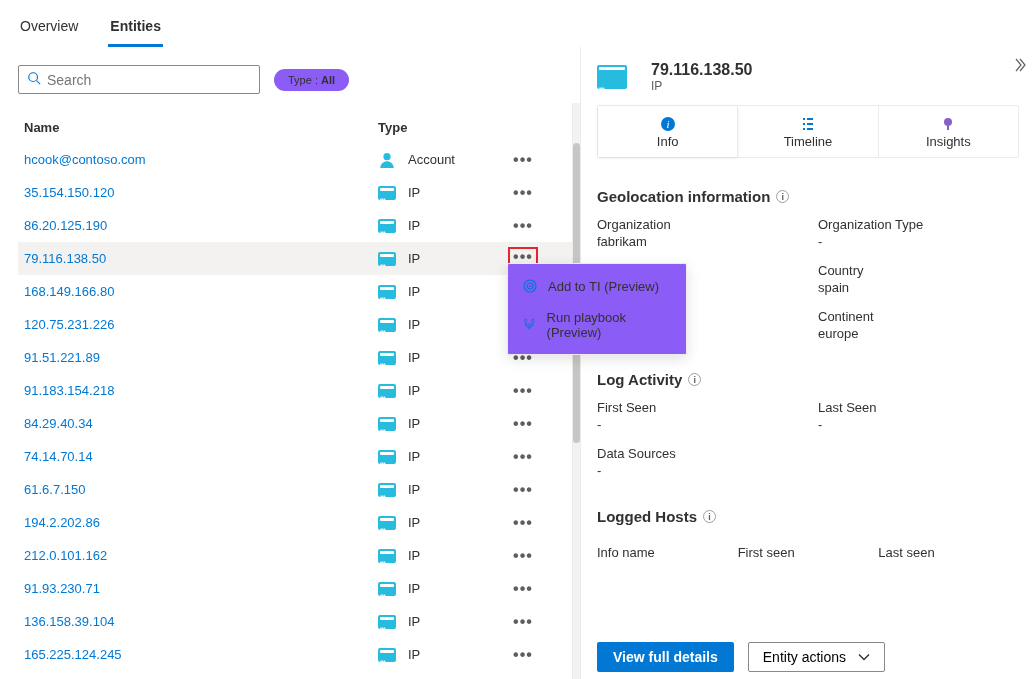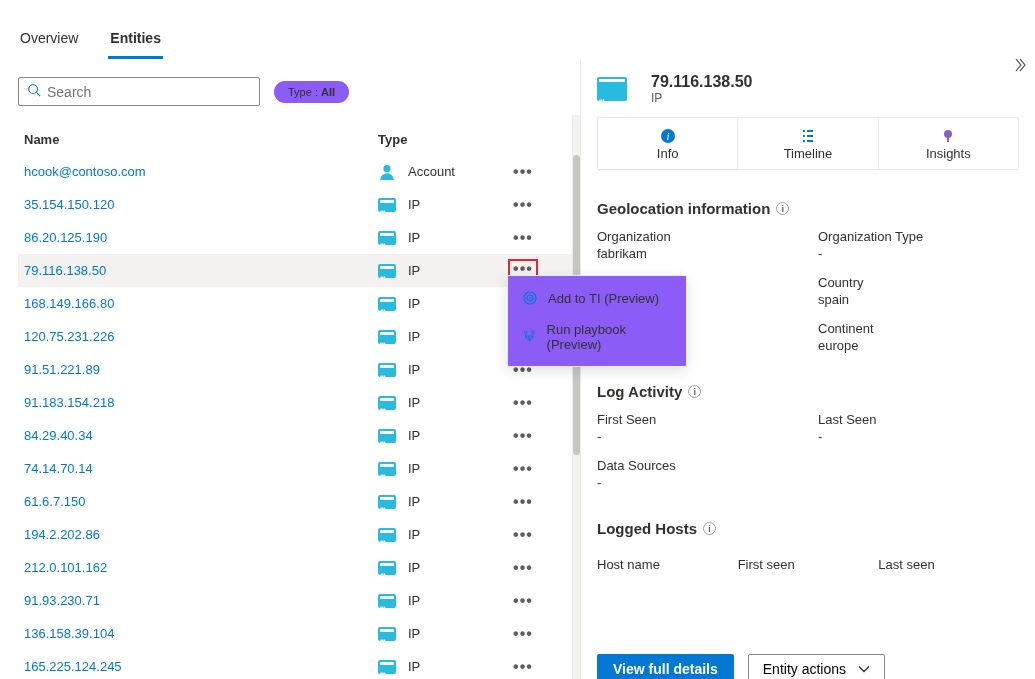--- a/index.html
+++ b/index.html
@@ -17,21 +17,20 @@
   
   .top-bar {
     display: flex;
     align-items: center;
     justify-content: space-between;
     padding: 10px 18px 0 18px;
   }
   .tabs {
     display: flex;
     gap: 28px;
-    margin-top: 12px;
   }
   .tab {
     padding: 8px 2px 10px 2px;
     font-size: 14px;
     cursor: pointer;
     color: #323130;
   }
   .tab.active {
     font-weight: 600;
     border-bottom: 3px solid #0078d4;
@@ -573,21 +572,21 @@
       <div class="kv"><label>Last Seen</label><span class="val">-</span></div>
       <div class="kv"><label>Data Sources</label><span class="val">-</span></div>
       <div class="kv"></div>
     </div>
 
     <div class="section-title">
       <span>Logged Hosts</span>
       <span class="info-icon-small">i</span>
     </div>
     <div class="hosts-header">
-      <div>Host name</div>
+      <div>Info name</div>
       <div>First seen</div>
       <div>Last seen</div>
     </div>
 
     <div class="detail-footer">
       <button class="primary-btn">View full details</button>
       <button class="secondary-btn">
         <span>Entity actions</span>
         <svg width="12" height="12" viewBox="0 0 12 12">
             <path d="M1 3.5 L6 8.5 L11 3.5" stroke="#323130" stroke-width="1.4" fill="none"></path>

